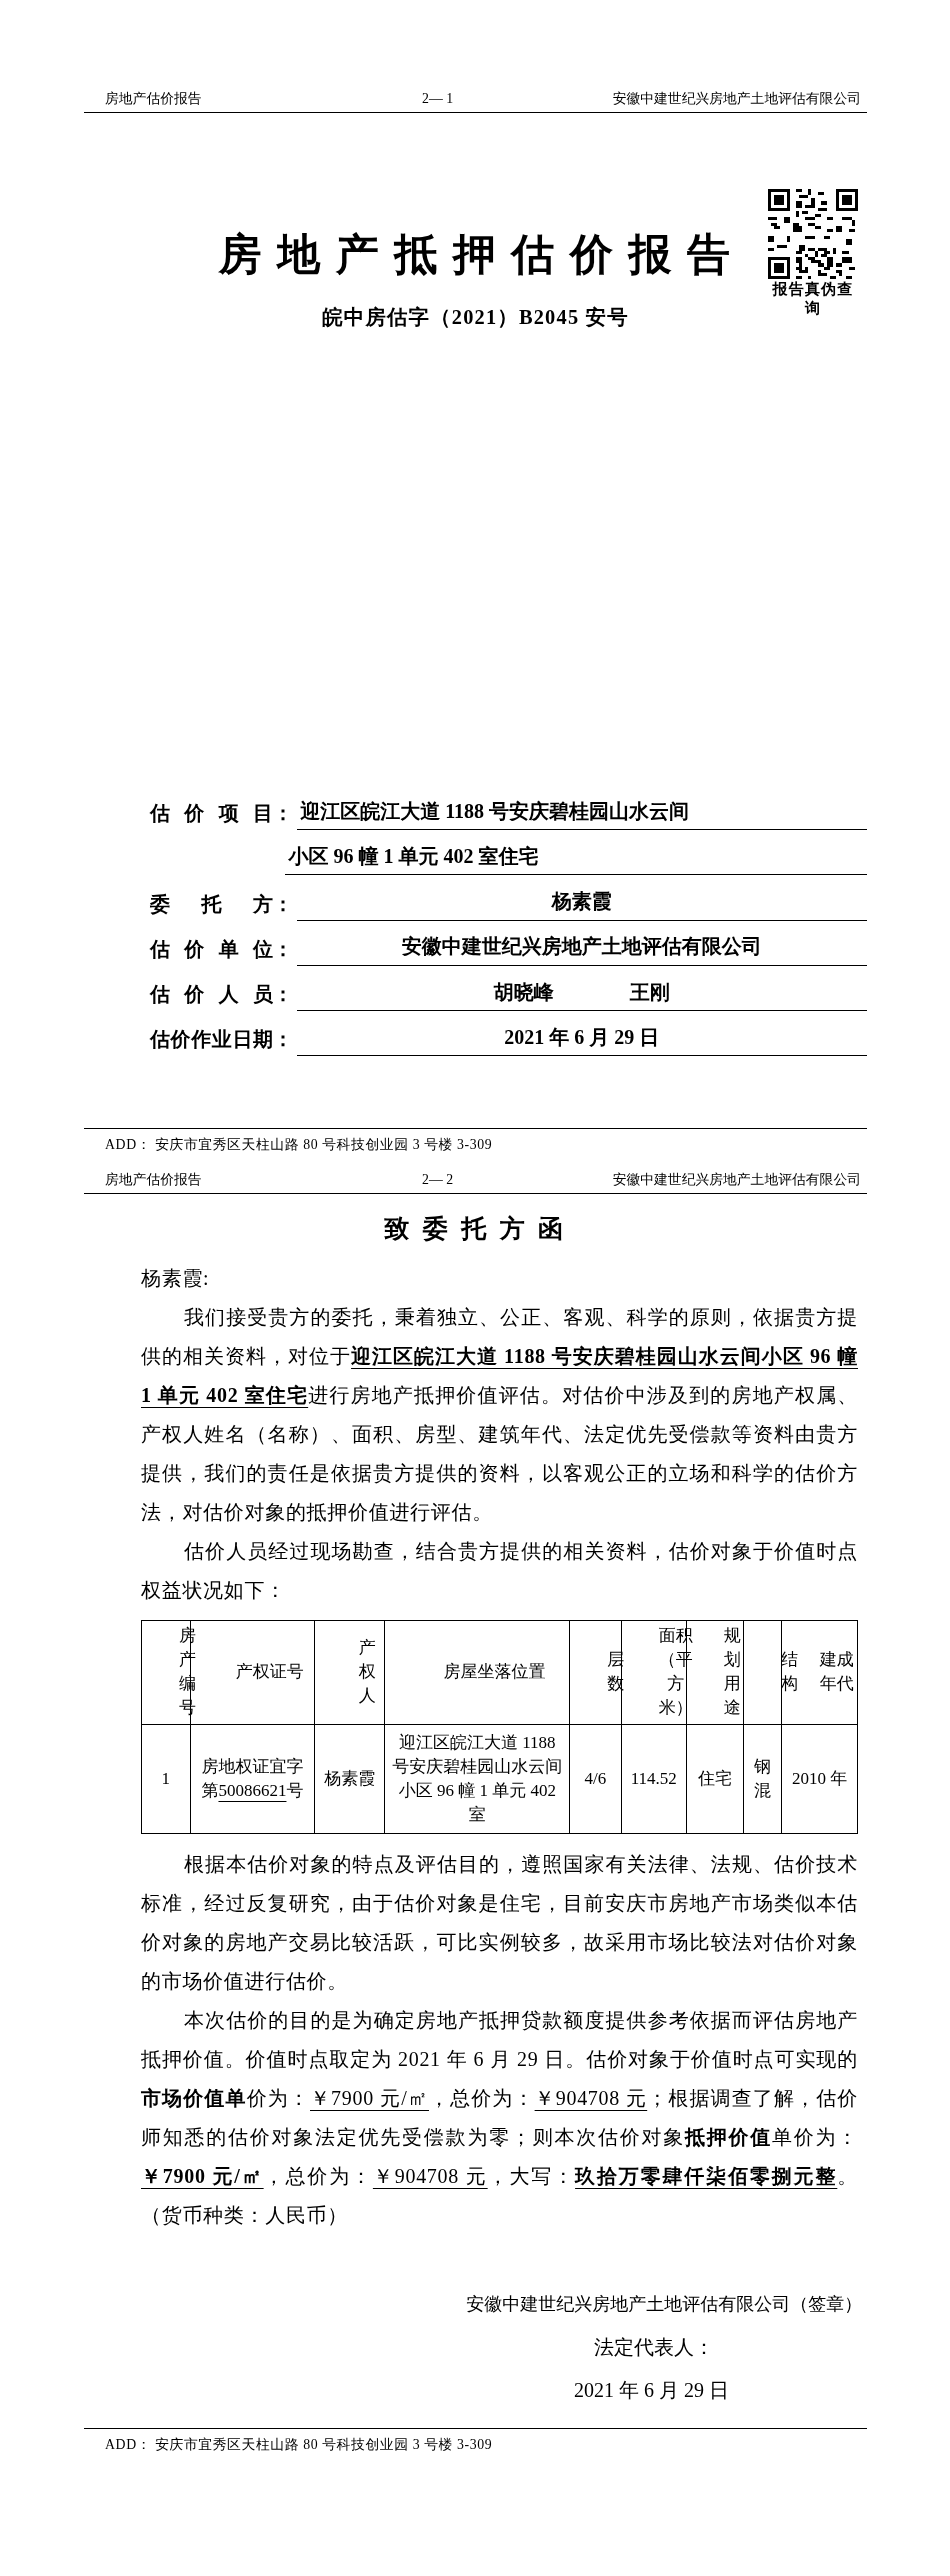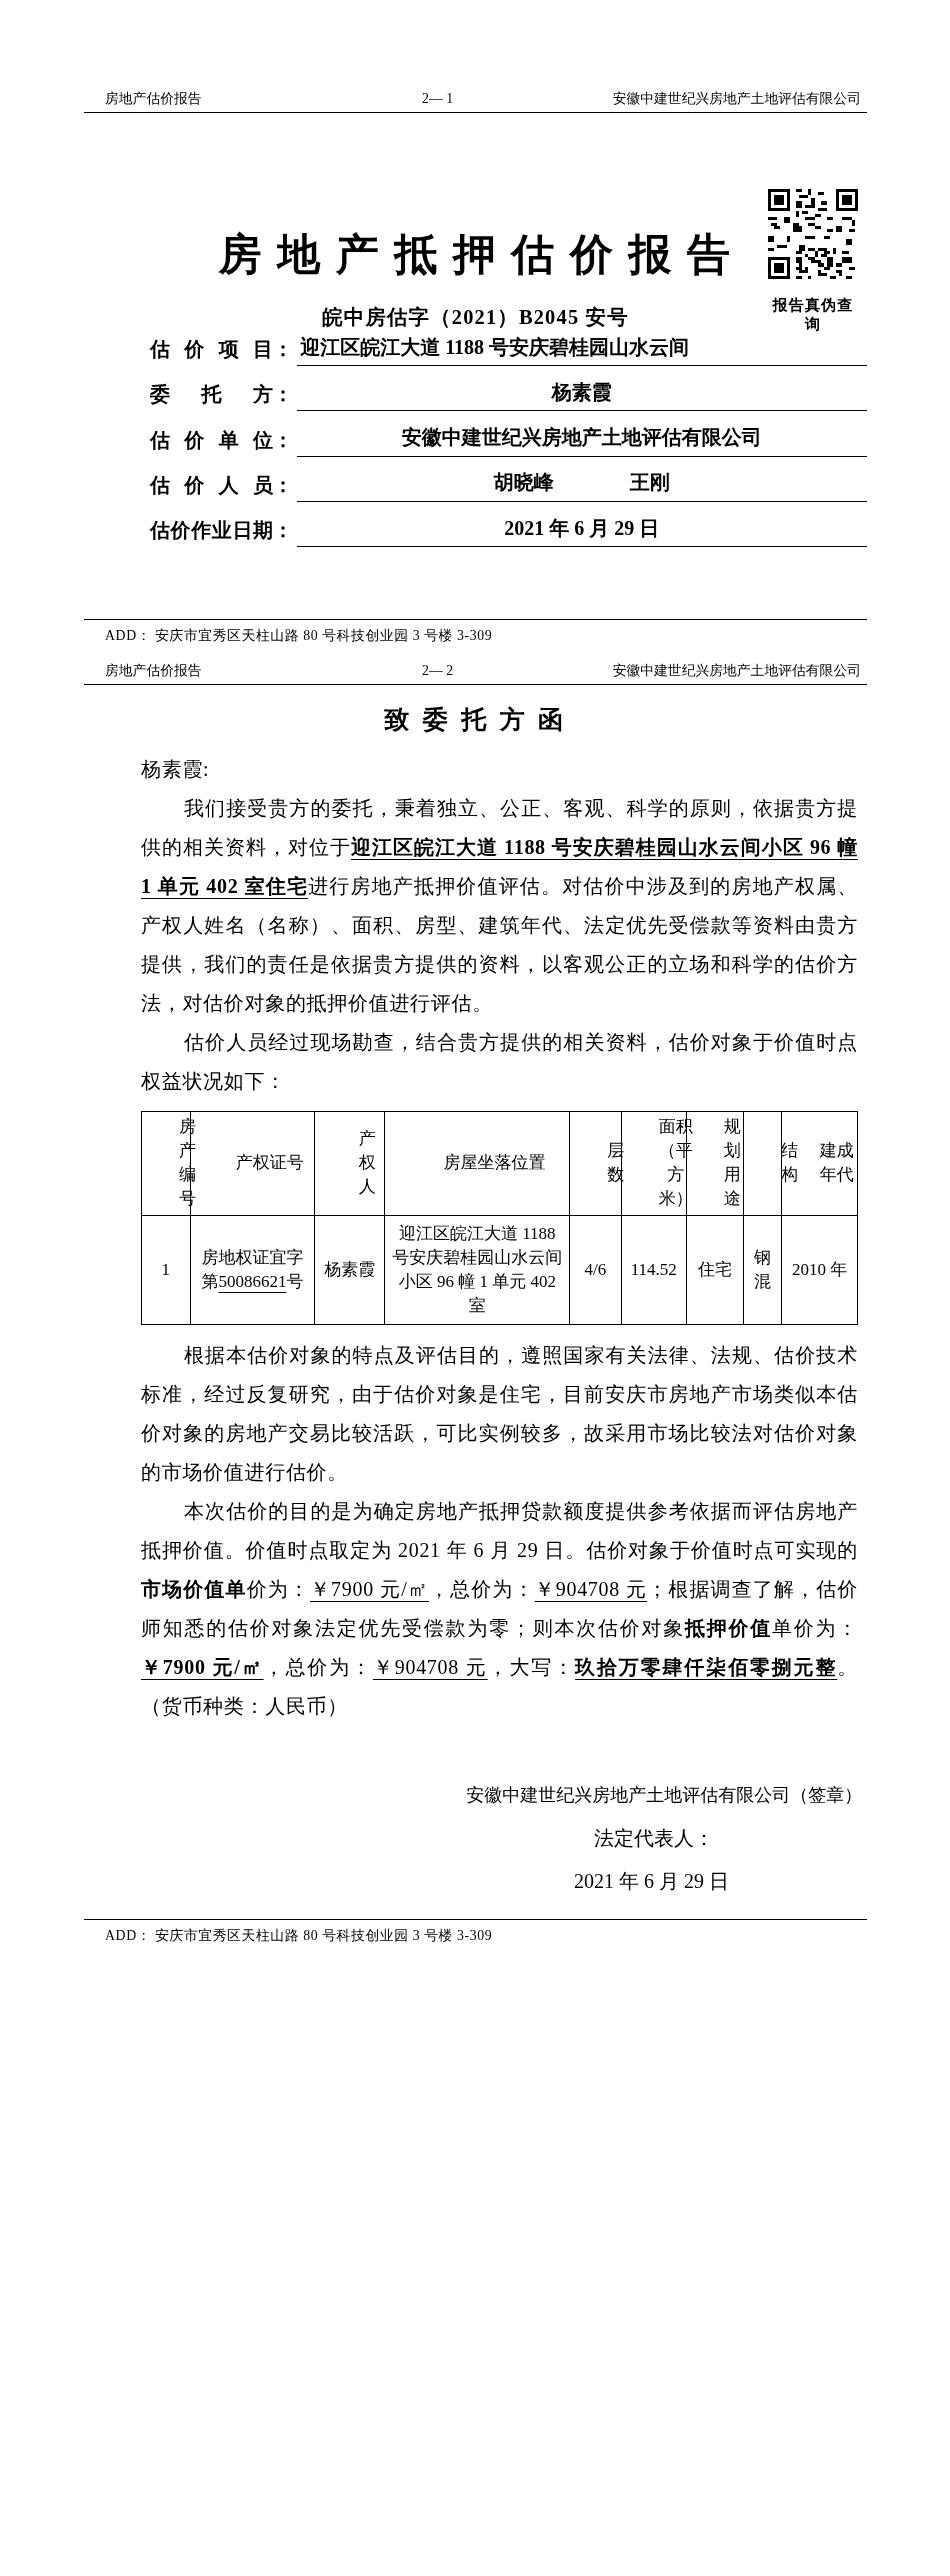--- a/index.html
+++ b/index.html
@@ -25,34 +25,34 @@
   .page-footer {
     border-top: 1.8px solid #000; padding: 7.2px 6px 0 21px;
     font-size: 13.8px; line-height: 17px; letter-spacing: 0.6px;
   }
   .page-footer.first  { margin-top: 72px; }
   .page-footer.second { margin-top: 23px; }
 
   
   .qr-wrap { position: absolute; top: 189px; right: 90px; width: 96px; text-align: center; }
   .qr-wrap svg { width: 90px; height: 90px; display: block; margin: 0 auto; shape-rendering: crispEdges; }
-  .qr-caption { margin-top: 17px; font-size: 15px; font-weight: 700; letter-spacing: 1.2px; }
+  .qr-caption { margin-top: 1px; font-size: 15px; font-weight: 700; letter-spacing: 1.2px; }
 
   
   .report-title {
     margin-top: 110px; text-align: center;
     font-size: 43px; font-weight: 700; letter-spacing: 2.4px; line-height: 63px;
     white-space: nowrap;
   }
   .report-number {
     margin-top: 17px; text-align: center;
     font-size: 20.4px; font-weight: 700; line-height: 29px; letter-spacing: 1.2px;
   }
 
-  .fields { padding-left: 66px; font-size: 20px; }
+  .fields { margin-top: 464px; padding-left: 66px; font-size: 20px; }
   .frow { display: flex; align-items: flex-end; margin-bottom: 10.8px; }
   .flabel {
     display: inline-block; width: 123px; font-weight: 700;
     text-align: justify; text-align-last: justify; line-height: 34px; white-space: normal;
   }
   .fcolon { font-weight: 700; line-height: 34px; padding-right: 3.6px; }
   .flabel-spacer { display: inline-block; width: 135px; }
   .fline {
     flex: 1; border-bottom: 1.2px solid #000; padding-bottom: 2.4px;
     line-height: 31px; font-weight: 700; min-height: 34px;
@@ -197,20 +197,24 @@
   <h1 class="report-title">房 地 产 抵 押 估 价 报 告</h1>
   <div class="report-number">皖中房估字（2021）B2045 安号</div>
 
   <div class="fields">
     <div class="frow">
       <span class="flabel">估价项目</span>
       <span class="fcolon">：</span>
       <span class="fline left">迎江区皖江大道 1188 号安庆碧桂园山水云间</span>
     </div>
     <div class="frow">
+      <span class="flabel-spacer"></span>
+      <span class="fline left">小区 96 幢 1 单元 402 室住宅</span>
+    </div>
+    <div class="frow">
       <span class="flabel">委托方</span>
       <span class="fcolon">：</span>
       <span class="fline center">杨素霞</span>
     </div>
     <div class="frow">
       <span class="flabel">估价单位</span>
       <span class="fcolon">：</span>
       <span class="fline center">安徽中建世纪兴房地产土地评估有限公司</span>
     </div>
     <div class="frow">

